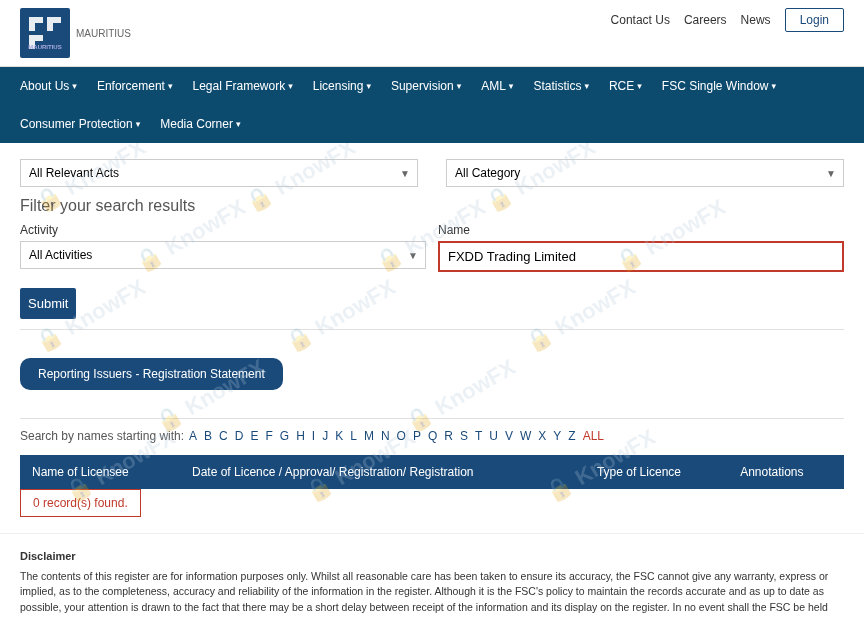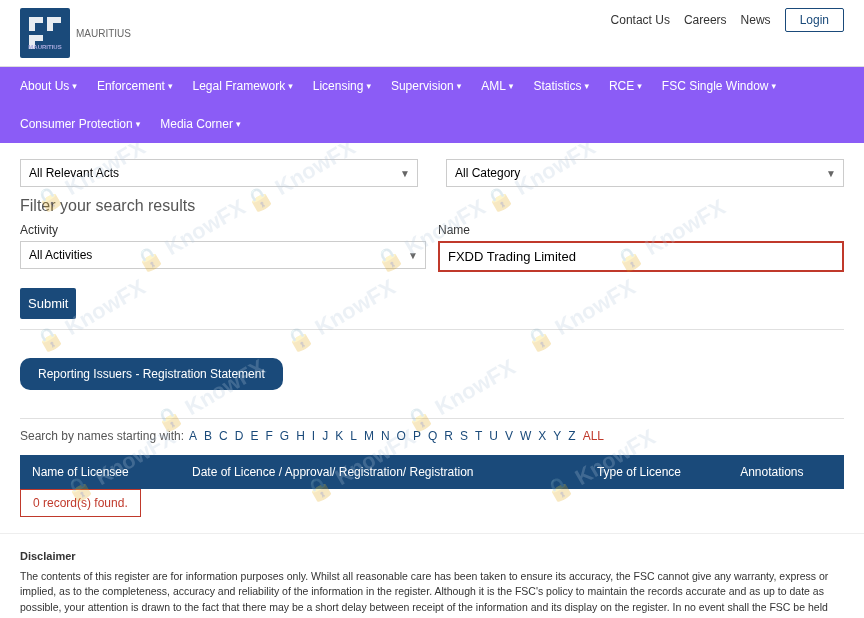--- a/index.html
+++ b/index.html
@@ -50,21 +50,21 @@
       color: #1a4a7a;
       background: #fff;
       padding: 4px 14px;
       cursor: pointer;
       font-size: 12px;
       border-radius: 2px;
     }
 
     
     .nav-bar {
-      background: #8b5cf6;
+      background: #0c4a6e;
       padding: 0 10px;
       display: flex;
       align-items: center;
       flex-wrap: wrap;
     }
     .nav-item {
       color: #fff;
       font-size: 12px;
       padding: 12px 10px;
       cursor: pointer;

